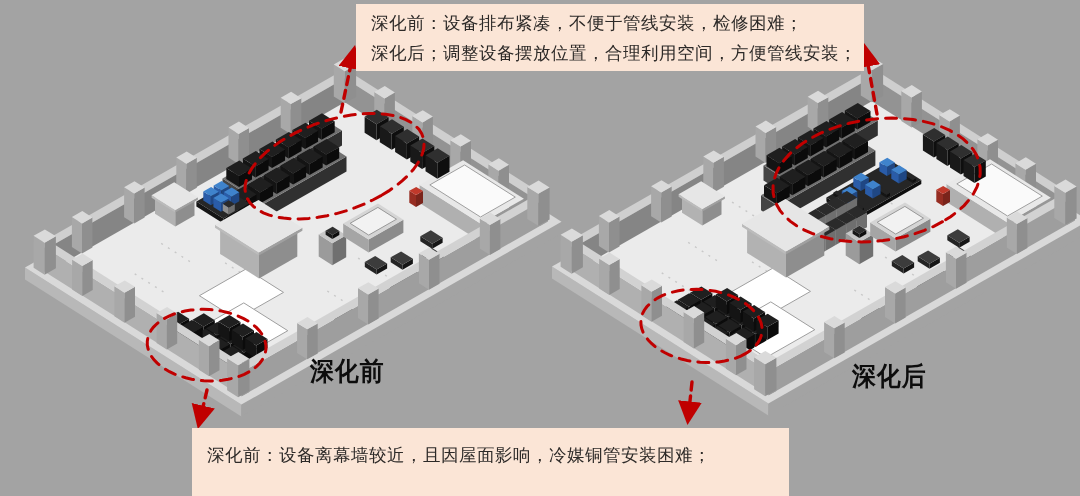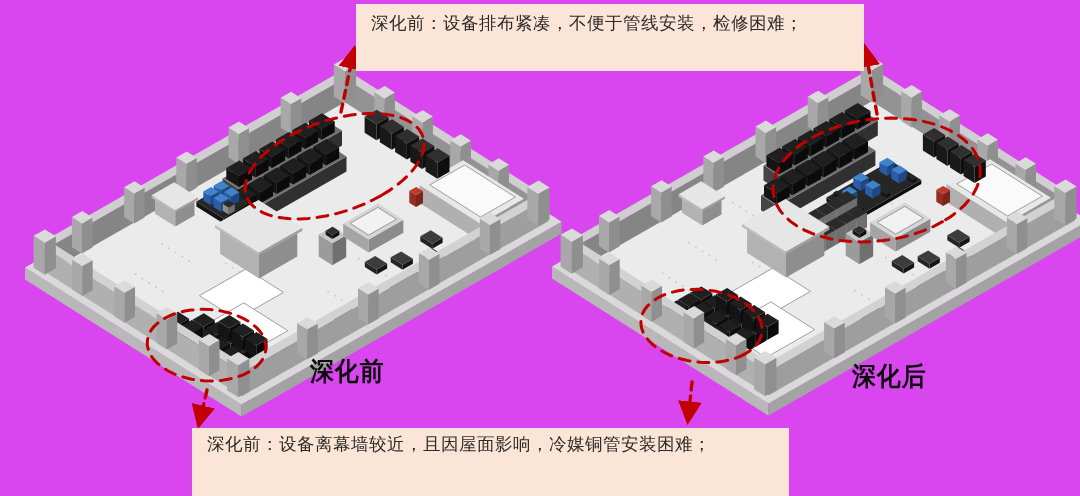--- a/index.html
+++ b/index.html
@@ -1,27 +1,27 @@
 <!DOCTYPE html>
 <html><head>
 <meta charset="utf-8">
 <style>
   html,body{margin:0;padding:0;background:#fff;}
   .canvas{
-    position:relative;width:1080px;height:496px;background:#d946ef;overflow:hidden;
+    position:relative;width:1080px;height:496px;background:#a3a3a3;overflow:hidden;
     font-family:"Liberation Sans","DejaVu Sans",sans-serif;
   }
   .scene{position:absolute;left:0;top:0;}
   .callout{
     position:absolute;box-sizing:border-box;
     font-size:17.5px;line-height:30px;letter-spacing:0.5px;
     color:#2d2a28;padding:4px 12px 0 15px;white-space:nowrap;
   }
   .callout-top{left:356px;top:4px;width:508px;height:67px;}
-  .callout-bottom{left:192px;top:428px;width:597px;height:68px;padding-top:1px;}
+  .callout-bottom{left:192px;top:428px;width:597px;height:68px;padding-top:12px;}
   .model-label{
     position:absolute;font-weight:bold;font-size:26px;color:#0d0d0d;
     letter-spacing:1px;transform:scaleX(0.92);transform-origin:left;
   }
   .label-before{left:310px;top:354px;}
   .label-after{left:852px;top:359px;}
 </style>
 </head>
 <body>
 
@@ -625,20 +625,21 @@
     <g id="annotations">
         <line x1="341" y1="112" x2="354" y2="50" stroke="#c00000" stroke-width="3.4" stroke-dasharray="8 6" stroke-linecap="round" marker-end="url(#arrowhead)"></line>
         <line x1="877" y1="114" x2="865" y2="48" stroke="#c00000" stroke-width="3.4" stroke-dasharray="8 6" stroke-linecap="round" marker-end="url(#arrowhead)"></line>
         <line x1="207" y1="390" x2="199" y2="424" stroke="#c00000" stroke-width="3.4" stroke-dasharray="8 6" stroke-linecap="round" marker-end="url(#arrowhead)"></line>
         <line x1="692" y1="382" x2="688" y2="420" stroke="#c00000" stroke-width="3.4" stroke-dasharray="8 6" stroke-linecap="round" marker-end="url(#arrowhead)"></line>
       </g>
   </svg>
 
   <div class="callout callout-top" style="background: rgb(251, 229, 214); color: rgb(45, 42, 40);">
     <div>深化前：设备排布紧凑，不便于管线安装，检修困难；</div>
+    <div>深化后；调整设备摆放位置，合理利用空间，方便管线安装；</div>
   </div>
 
   <div class="callout callout-bottom" style="background: rgb(251, 229, 214); color: rgb(45, 42, 40);">
     <div>深化前：设备离幕墙较近，且因屋面影响，冷媒铜管安装困难；</div>
   </div>
 
   <div class="model-label label-before">深化前</div>
   <div class="model-label label-after">深化后</div>
 </div>
 

